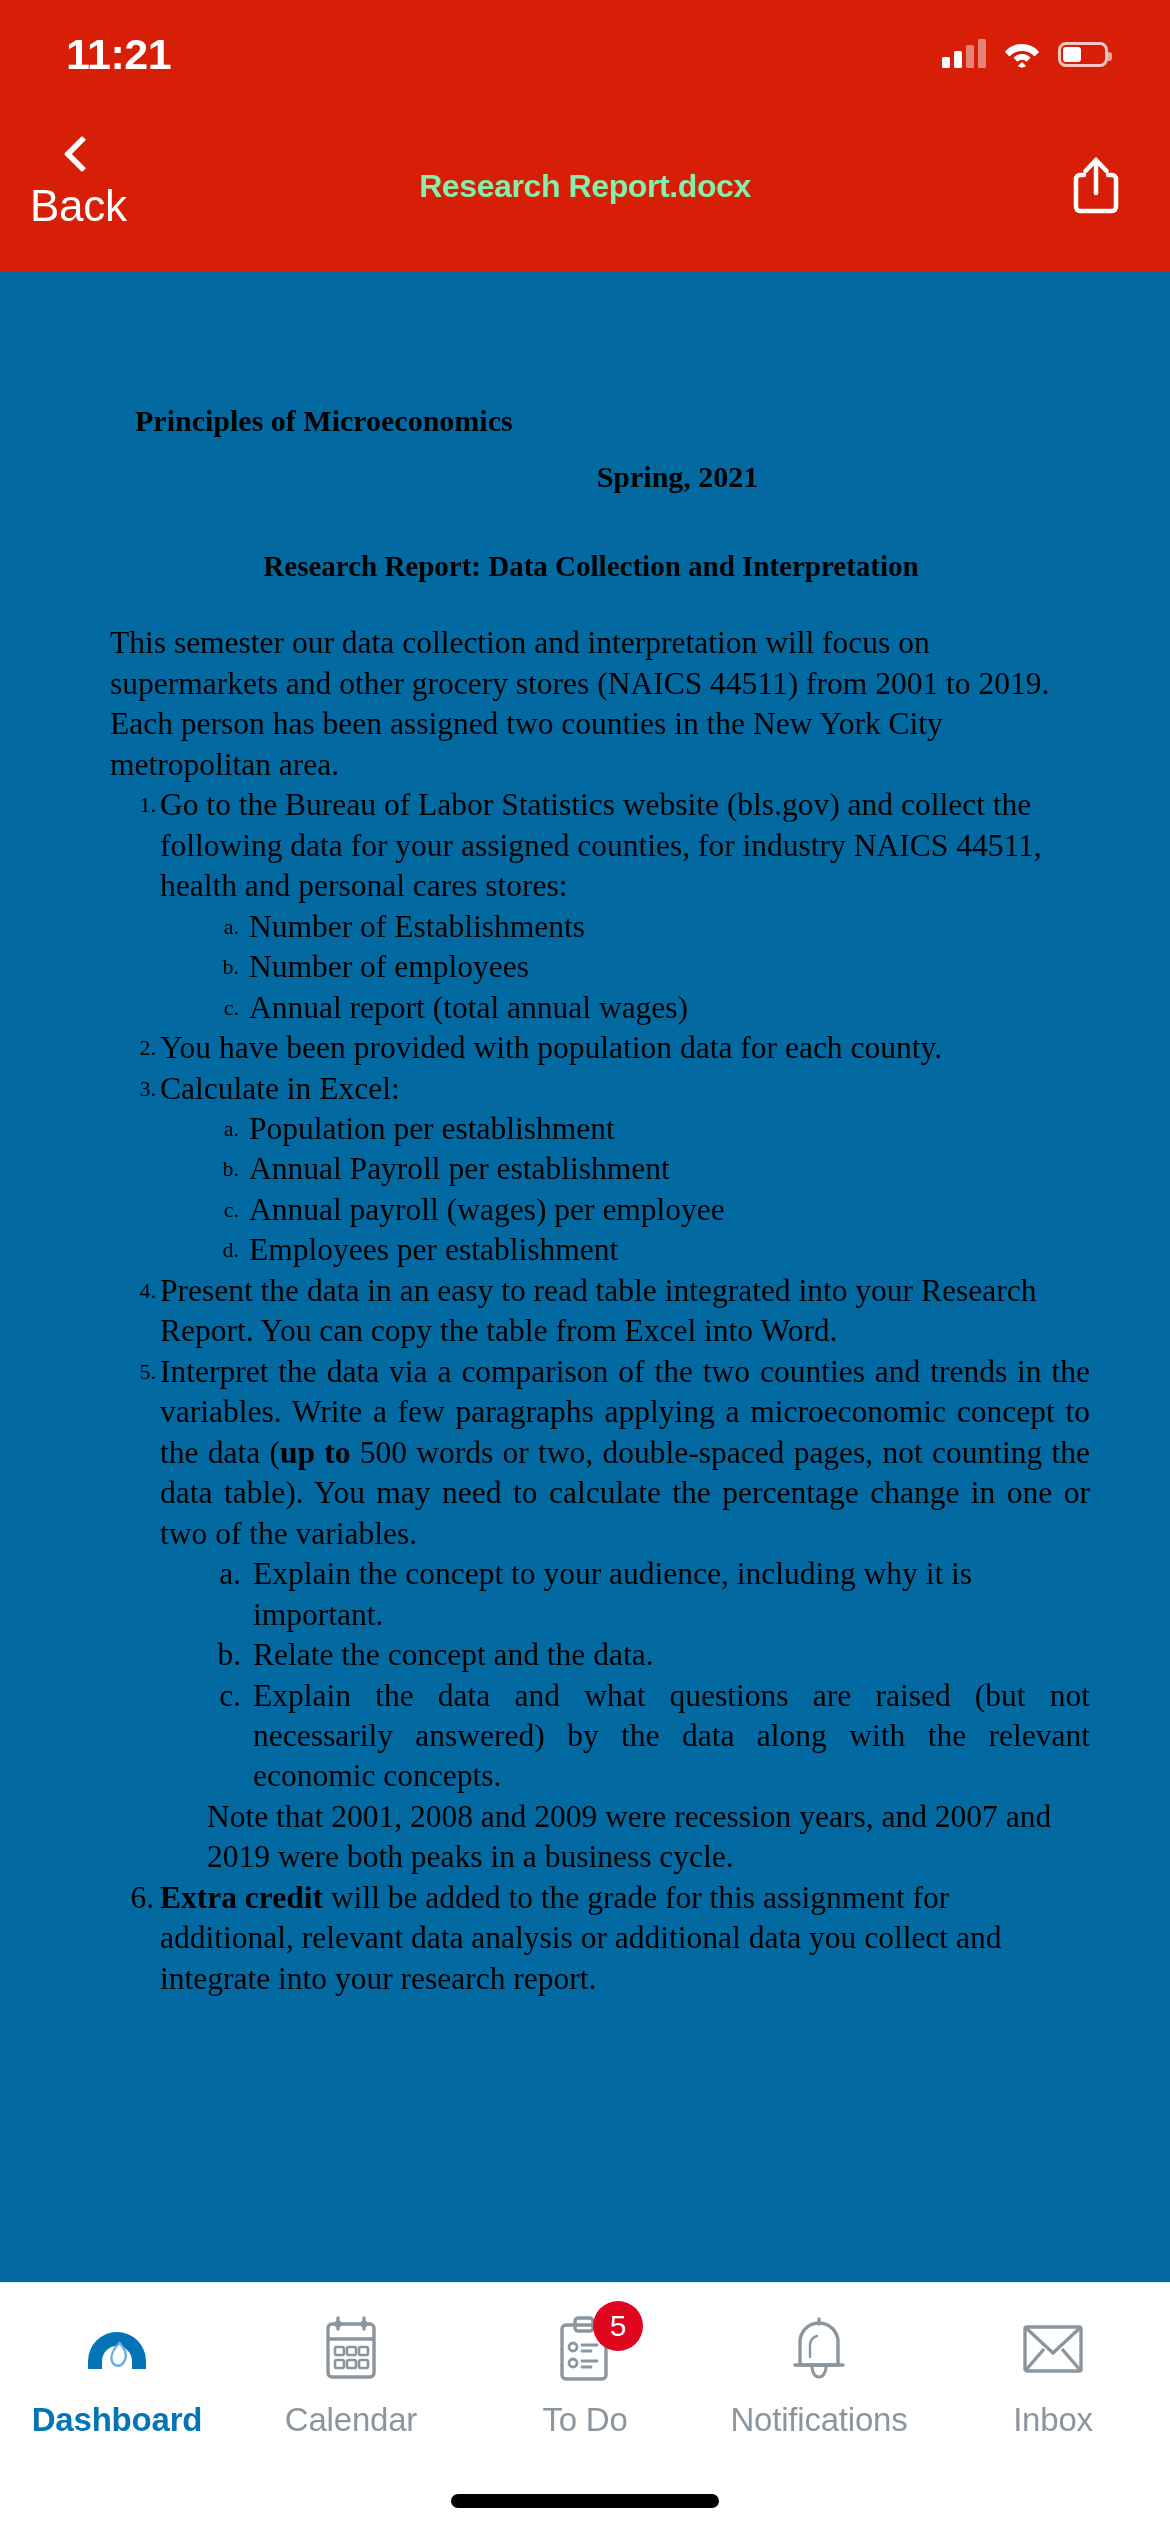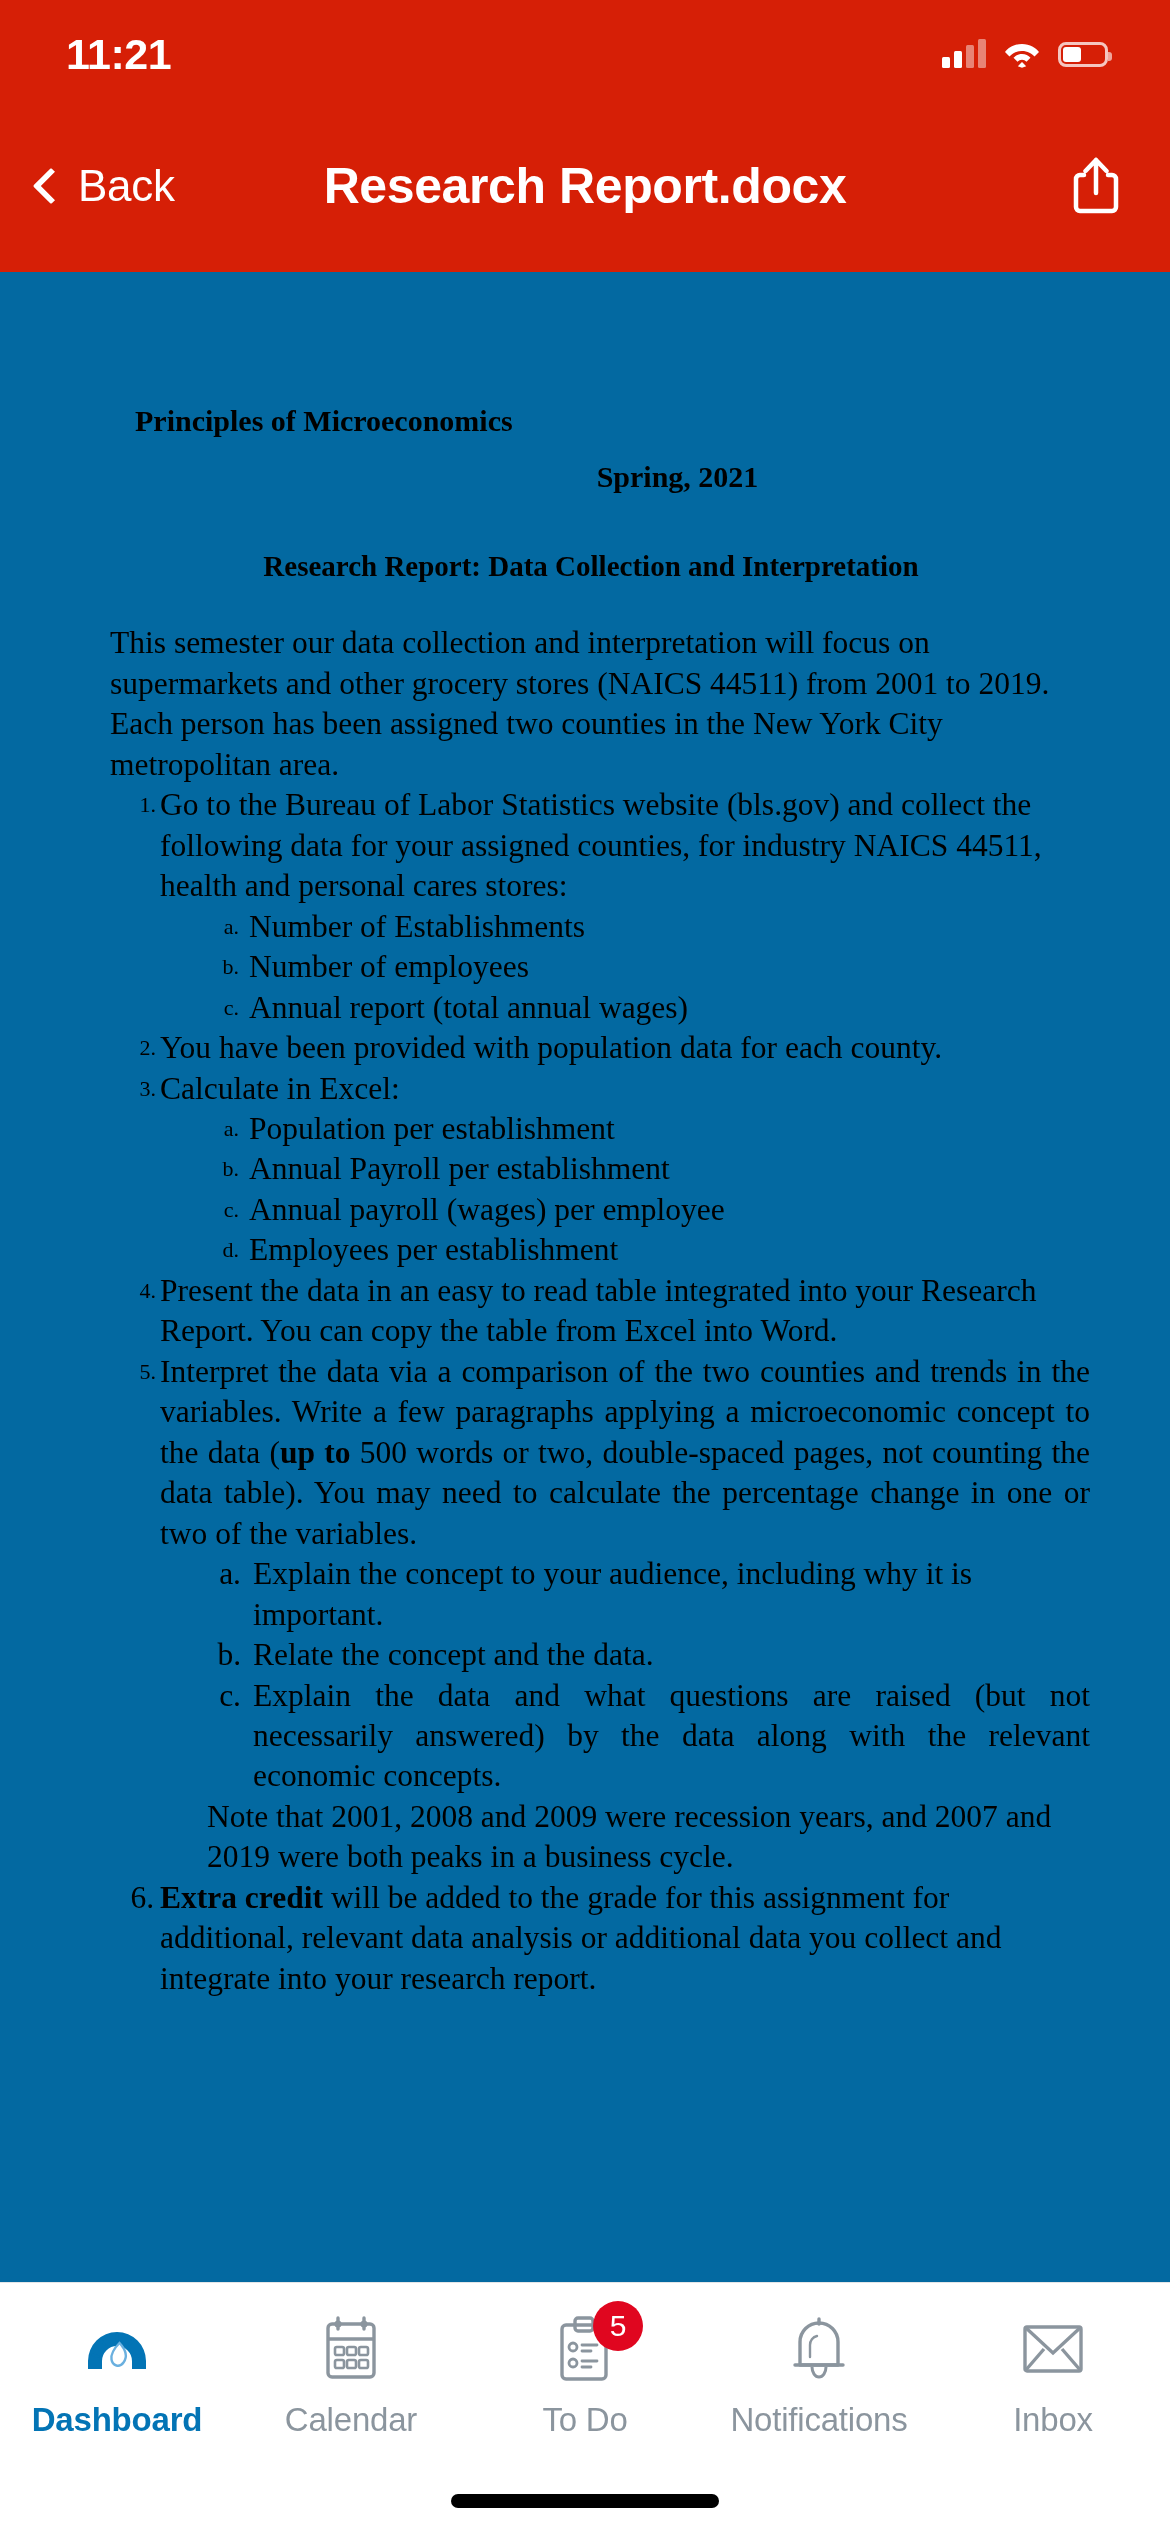--- a/index.html
+++ b/index.html
@@ -72,40 +72,41 @@
     display: flex;
     align-items: center;
     padding: 0 44px 0 30px;
   }
   .nav-back {
     display: flex;
     align-items: center;
     gap: 14px;
     color: #ffffff;
     cursor: pointer;
+    flex-direction: column;
   }
   .chevron-left {
     width: 26px; height: 26px;
     border-left: 6px solid #ffffff;
     border-bottom: 6px solid #ffffff;
     transform: rotate(45deg);
     margin-left: 8px;
     border-radius: 2px;
   }
   .nav-back-label {
     font-size: 44px;
     font-weight: 400;
     letter-spacing: -0.3px;
   }
   .nav-title {
     position: absolute;
     left: 0; right: 0;
     text-align: center;
-    color: #ffffff;
-    font-size: 50px;
+    color: #86efac;
+    font-size: 32px;
     font-weight: 700;
     letter-spacing: -0.4px;
     pointer-events: none;
   }
   .nav-share {
     margin-left: auto;
     position: relative;
     z-index: 2;
     cursor: pointer;
     width: 60px; height: 72px;

